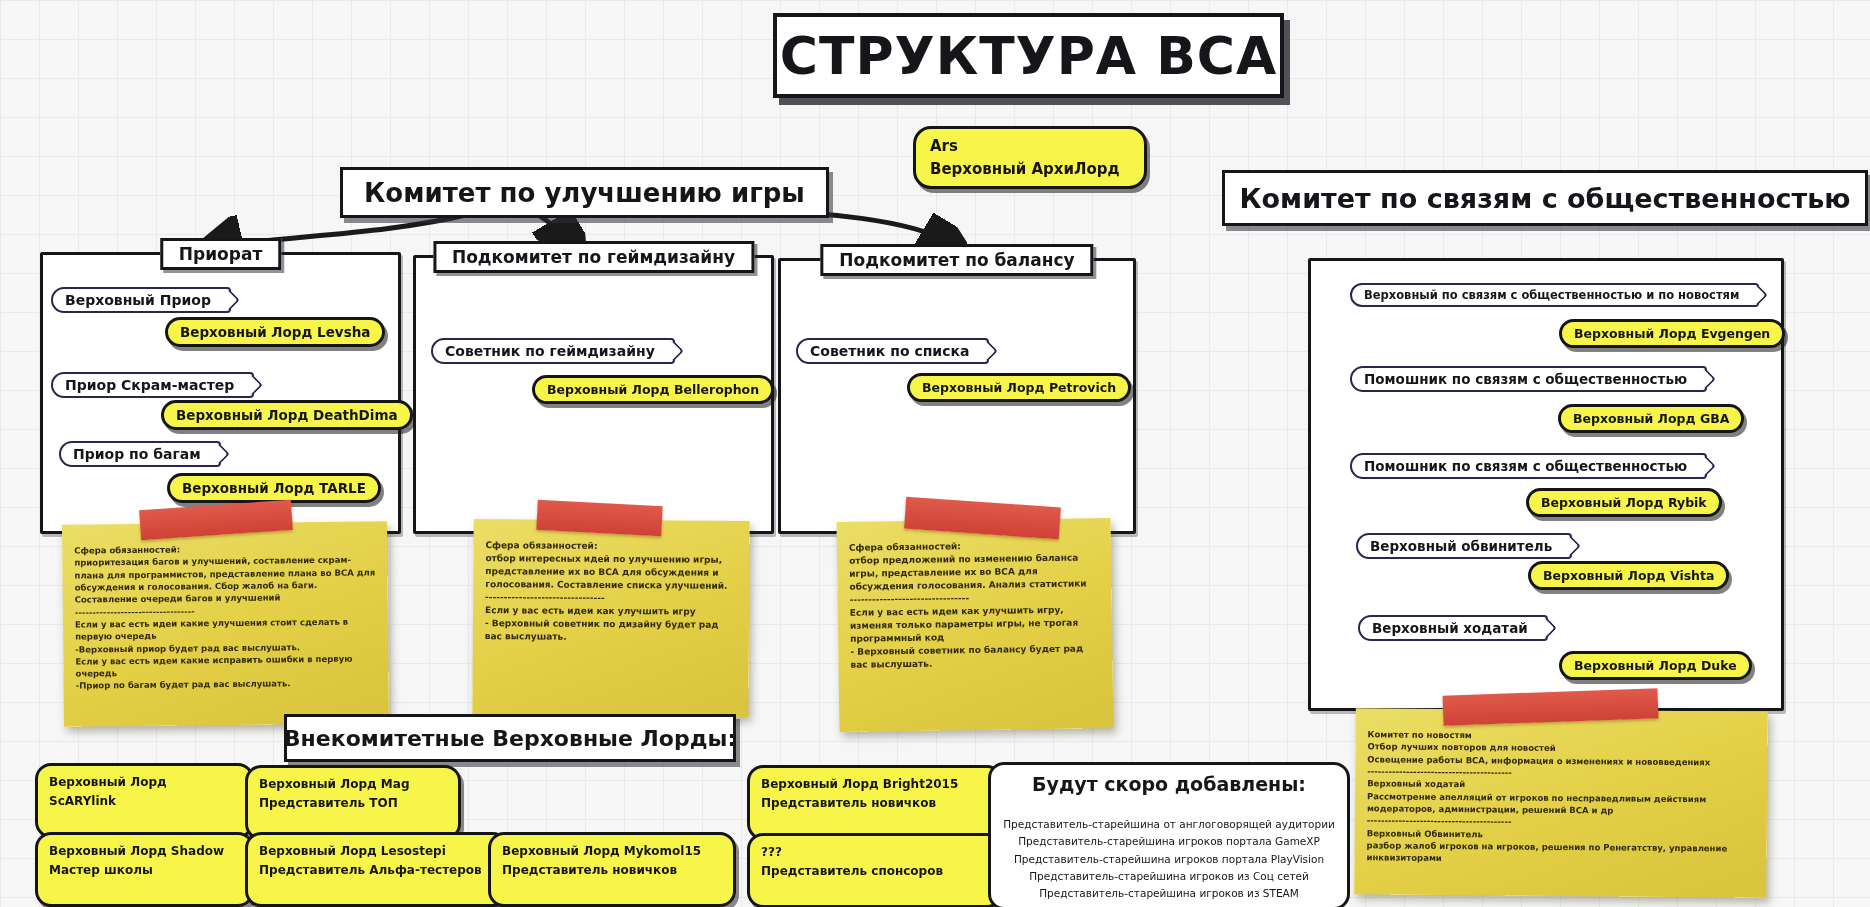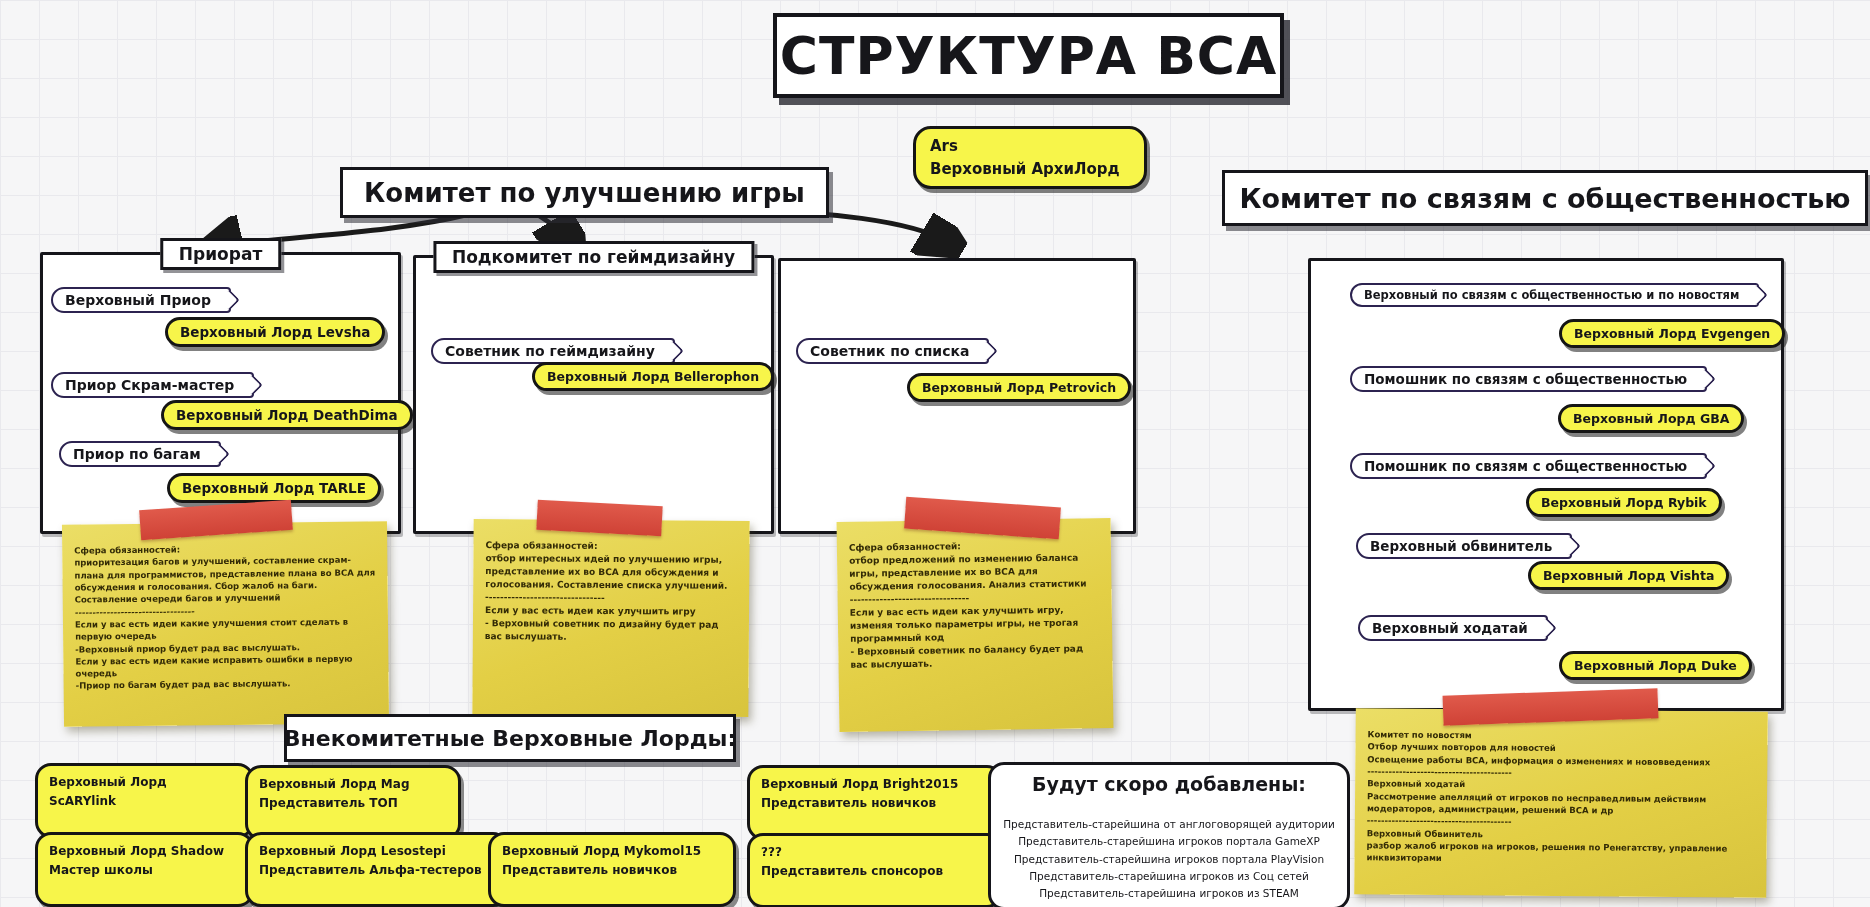--- a/index.html
+++ b/index.html
@@ -98,24 +98,25 @@
     <div class="pill" style="left:122px;top:62px;">Верховный Лорд Levsha</div>
     <div class="tag" style="left:8px;top:117px;">Приор Скрам-мастер</div>
     <div class="pill" style="left:118px;top:145px;">Верховный Лорд DeathDima</div>
     <div class="tag" style="left:16px;top:186px;">Приор по багам</div>
     <div class="pill" style="left:124px;top:218px;">Верховный Лорд TARLE</div>
   </div>
 
   <div class="box" style="left:413px;top:255px;width:355px;height:273px;">
     <div class="tab">Подкомитет по геймдизайну</div>
     <div class="tag" style="left:15px;top:80px;">Советник по геймдизайну</div>
-    <div class="pill sm" style="left:116px;top:104px;">Верховный Лорд Bellerophon</div>
+    <div class="pill sm" style="left:116px;top:117px;">Верховный Лорд Bellerophon</div>
   </div>
 
   <div class="box" style="left:778px;top:258px;width:352px;height:270px;">
+    <div class="tab">Подкомитет по балансу</div>
     <div class="tag" style="left:15px;top:77px;">Советник по списка</div>
     <div class="pill sm" style="left:126px;top:112px;">Верховный Лорд Petrovich</div>
   </div>
 
   <div class="sticky" style="left:63px;top:523px;width:301px;height:174px;font-size:8.5px;transform:rotate(-0.6deg);">Сфера обязанностей:
 приоритезация багов и улучшений, составление скрам-плана для программистов, представление плана во ВСА для обсуждения и голосования. Сбор жалоб на баги. Составление очереди багов и улучшений
 ----------------------------------
 Если у вас есть идеи какие улучшения стоит сделать в первую очередь
 -Верховный приор будет рад вас выслушать.
 Если у вас есть идеи какие исправить ошибки в первую очередь

